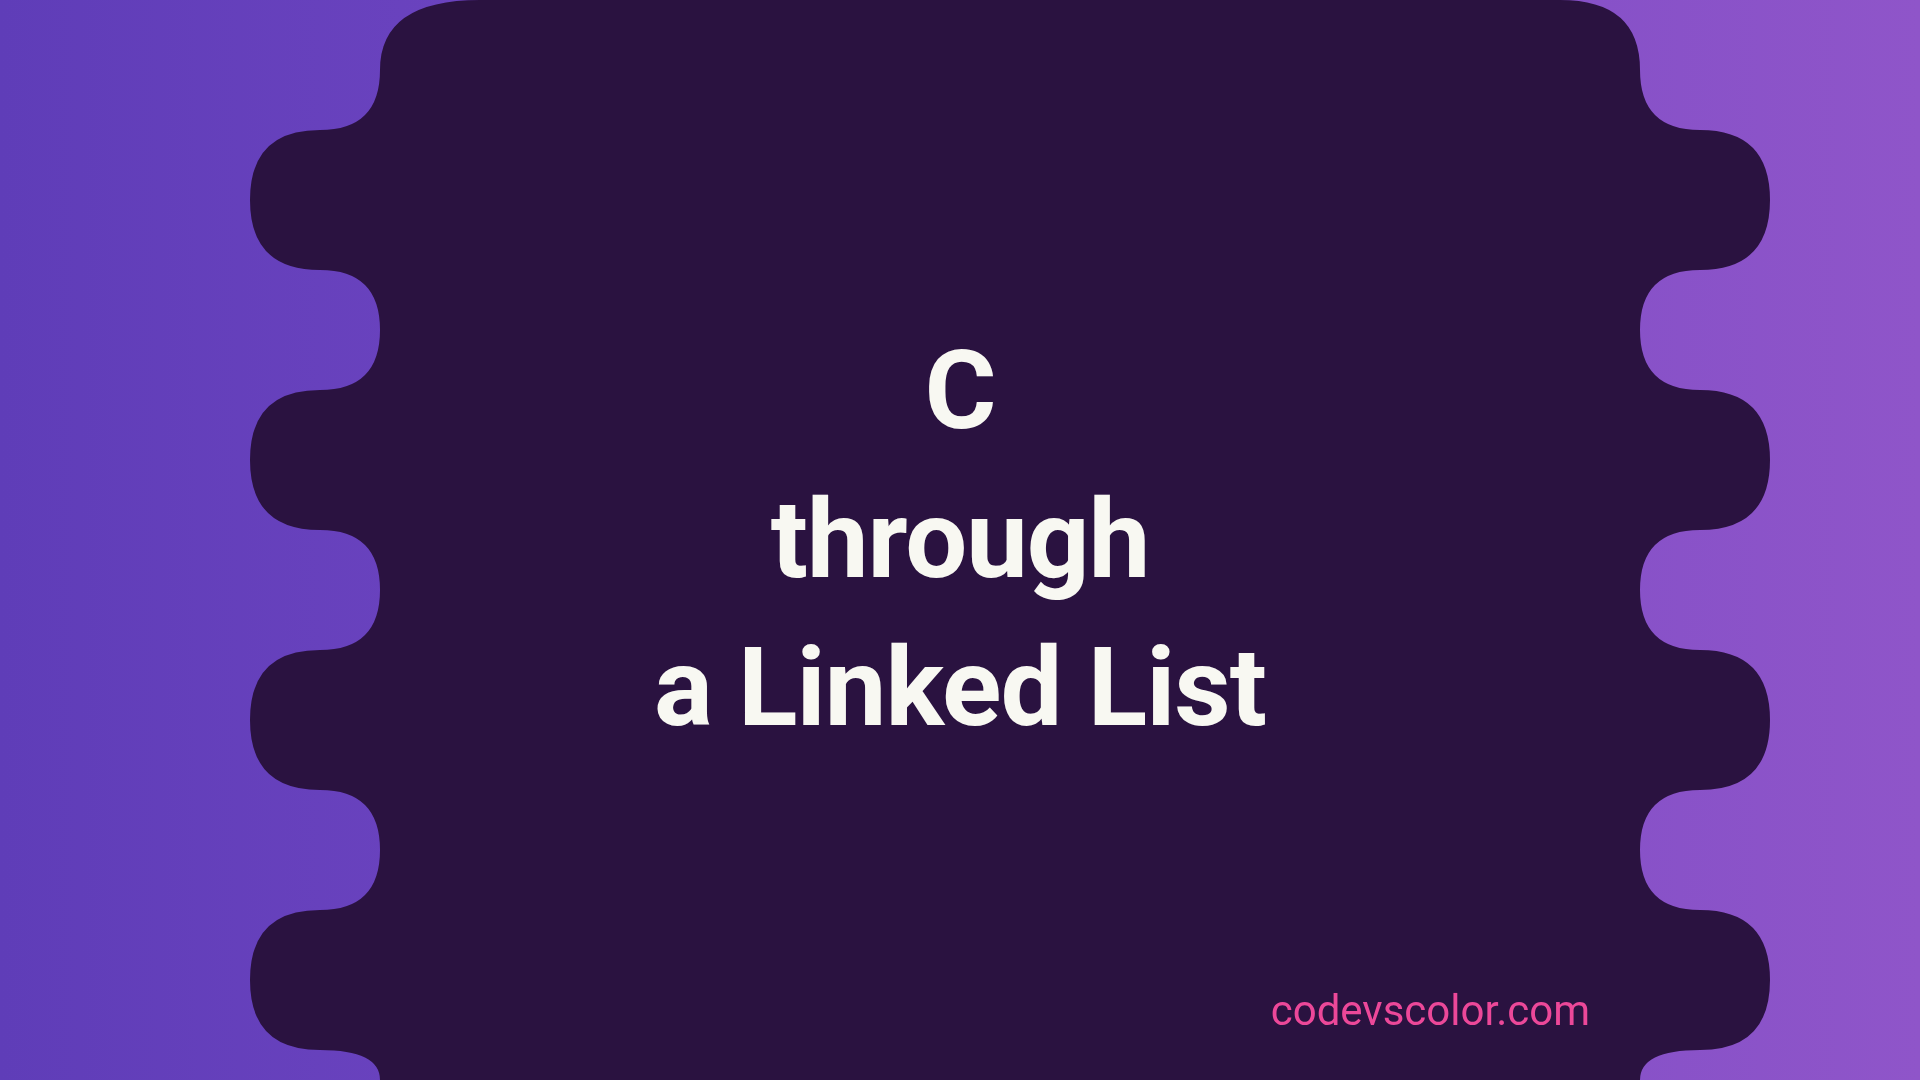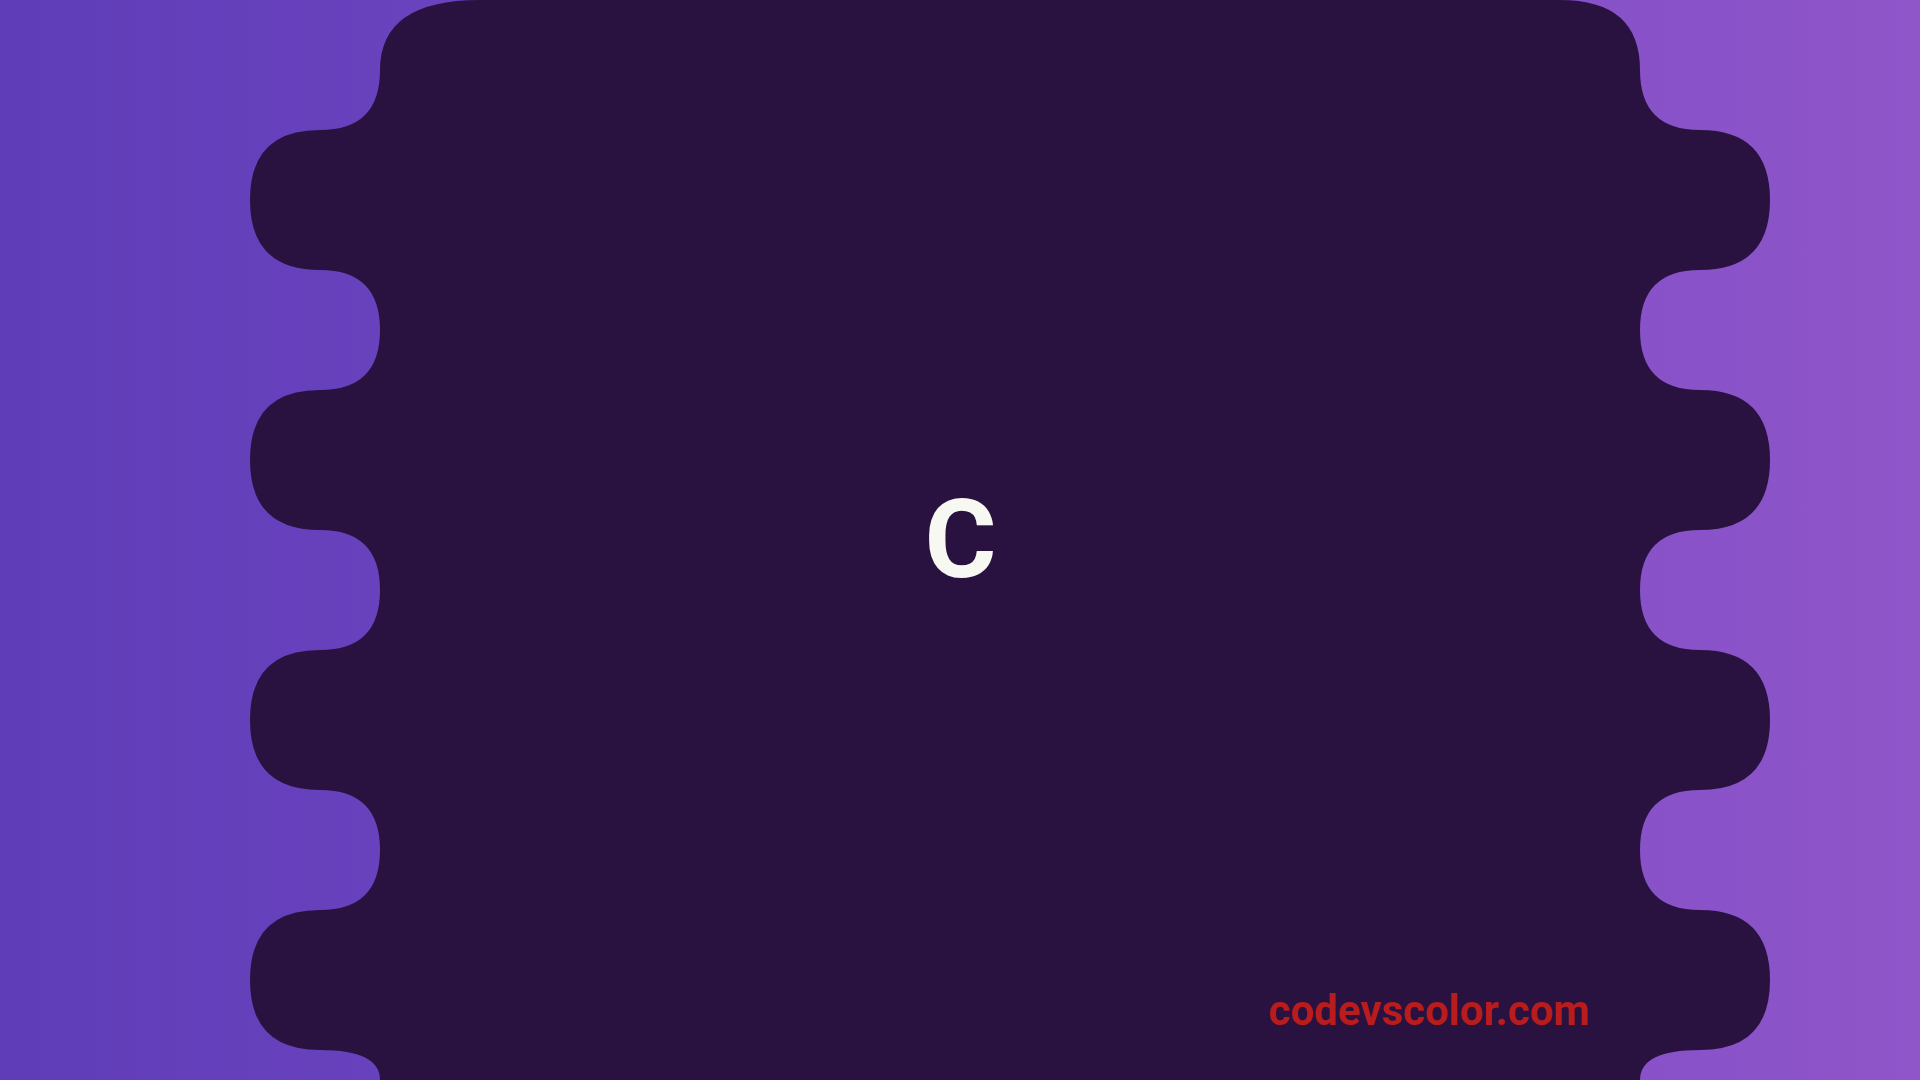--- a/index.html
+++ b/index.html
@@ -49,22 +49,22 @@
       font-weight: 700;
       line-height: 1.35;
       letter-spacing: -1px;
     }
     
     .watermark {
       position: absolute;
       bottom: 45px;
       right: 330px;
       font-size: 42px;
-      font-weight: 700;
-      color: #b91c1c;
+      font-weight: 400;
+      color: #ec4899;
       z-index: 20;
     }
   </style>
 </head>
 <body>
 
 <div class="blob-container">
   <svg class="blob-svg" viewBox="0 0 1920 1080" preserveAspectRatio="none">
     <path fill="#2a1240" d="
       M 480,0
@@ -103,16 +103,18 @@
       Q 250,270 250,200
       Q 250,130 320,130
       Q 380,130 380,70
       Q 380,0 480,0
       Z
     "></path>
   </svg>
 
   <div class="content">
     <div class="title-text">C</div>
+    <div class="title-text">through</div>
+    <div class="title-text">a Linked List</div>
   </div>
 </div>
 
 <div class="watermark">codevscolor.com</div>
 
 </body></html>

